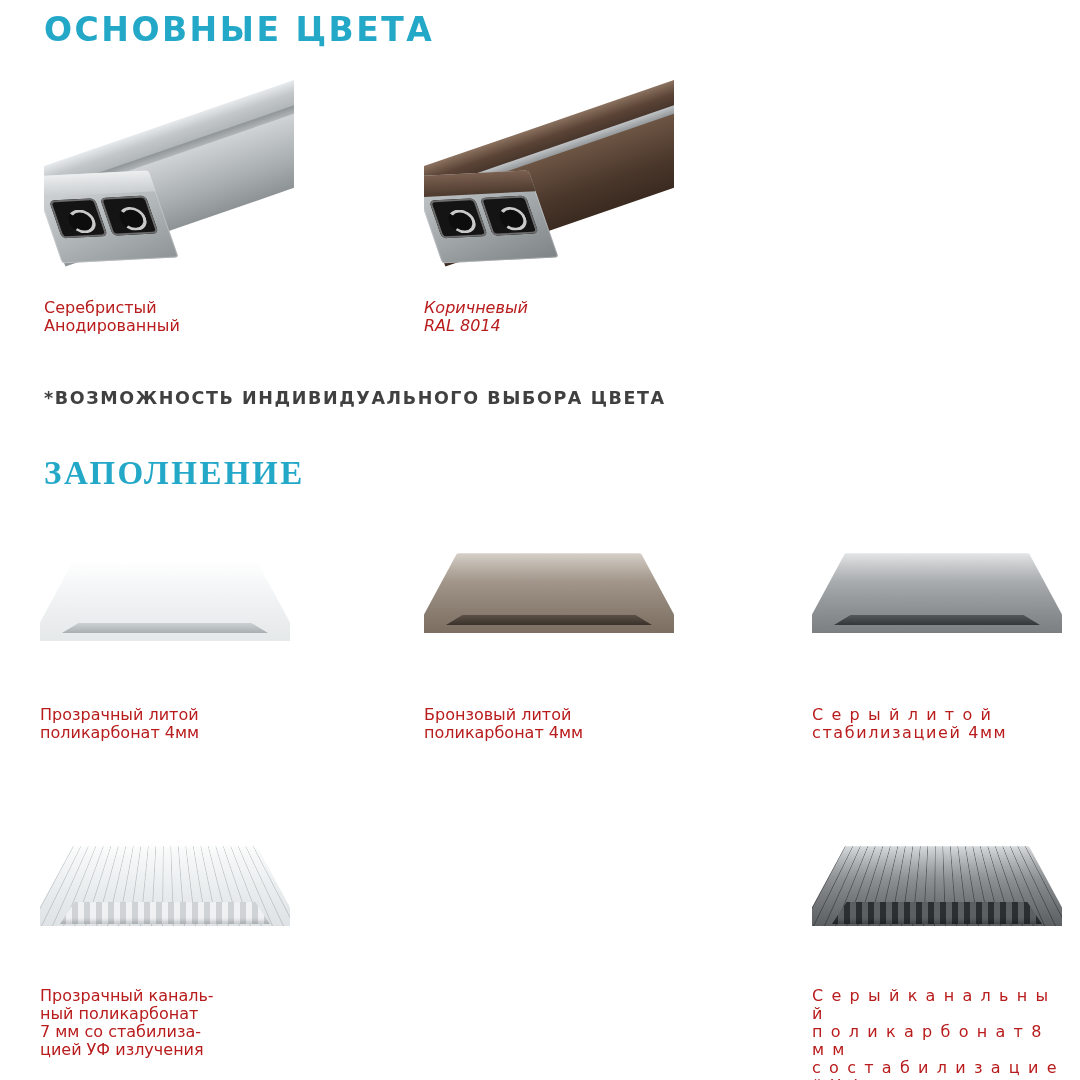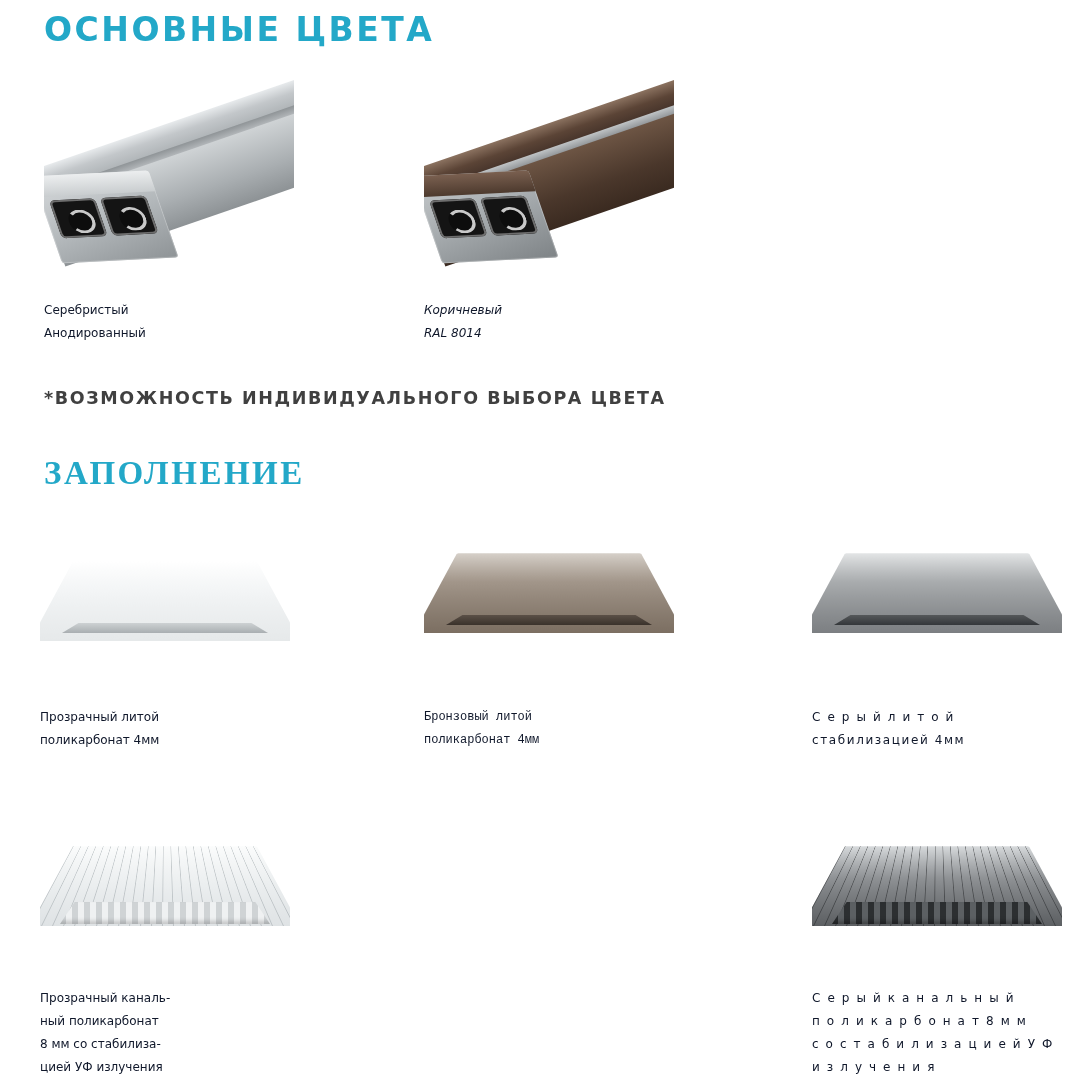--- a/index.html
+++ b/index.html
@@ -45,23 +45,23 @@
     letter-spacing: 1.6px;
     color: #404040;
     text-transform: uppercase;
     white-space: nowrap;
   }
 
   
   .item { position: absolute; }
   .caption {
     font-family: "DejaVu Sans", sans-serif;
-    font-size: 12px;
-    line-height: 23px;
-    color: #0f172a;
+    font-size: 16px;
+    line-height: 18px;
+    color: #b91c1c;
     white-space: pre-line;
   }
   .caption.sp { letter-spacing: 1.6px; }
 
   
   .profile-img {
     position: relative;
     width: 250px;
     height: 215px;
     overflow: hidden;
@@ -224,42 +224,42 @@
     </div>
     <div class="caption" style="margin-top:26px;">Прозрачный литой
 поликарбонат 4мм</div>
   </div>
 
   <div class="item" style="left:424px; top:497px;">
     <div class="sheet-img">
       <div class="sheet-top" style="background:linear-gradient(180deg,#d6d0c9 0%,#a2968a 45%,#7c6f62 100%);"></div>
       <div class="sheet-edge" style="background:linear-gradient(180deg,#5b5047,#3a322b);"></div>
     </div>
-    <div class="caption" style="margin-top:34px;font-family:Liberation Mono, monospace;">Бронзовый литой
+    <div class="caption" style="margin-top:34px;">Бронзовый литой
 поликарбонат 4мм</div>
   </div>
 
   <div class="item" style="left:812px; top:497px;">
     <div class="sheet-img">
       <div class="sheet-top" style="background:linear-gradient(180deg,#e3e5e6 0%,#a9acae 45%,#7c7f82 100%);"></div>
       <div class="sheet-edge" style="background:linear-gradient(180deg,#55585a,#34373a);"></div>
     </div>
     <div class="caption sp" style="margin-top:34px;">С е р ы й   л и т о й
 стабилизацией 4мм</div>
   </div>
 
   <div class="item" style="left:40px; top:790px;">
     <div class="sheet-img">
       <div class="sheet-top" style="background:linear-gradient(180deg,#fbfcfc 0%,#eceff0 55%,#dfe3e5 100%);"></div>
       <div class="ribs" style="background:repeating-linear-gradient(90deg, rgba(160,168,172,.55) 0 1px, rgba(255,255,255,0) 1px 11px);"></div>
       <div class="ribs-edge" style="background:repeating-linear-gradient(90deg,#cfd3d5 0 6px,#eff1f2 6px 12px); box-shadow: inset 0 -3px 4px rgba(0,0,0,.18);"></div>
     </div>
     <div class="caption" style="margin-top:22px;">Прозрачный каналь-
 ный  поликарбонат
-8 мм со стабилиза-
+7 мм со стабилиза-
 цией УФ излучения</div>
   </div>
 
 
   <div class="item" style="left:812px; top:790px;">
     <div class="sheet-img">
       <div class="sheet-top" style="background:linear-gradient(180deg,#d7dadc 0%,#8e9194 50%,#5d6063 100%);"></div>
       <div class="ribs" style="background:repeating-linear-gradient(90deg, rgba(25,27,29,.48) 0 1px, rgba(255,255,255,0) 1px 11px);"></div>
       <div class="ribs-edge" style="background:repeating-linear-gradient(90deg,#2c2f31 0 6px,#5c6063 6px 12px); box-shadow: inset 0 -3px 4px rgba(0,0,0,.3);"></div>
     </div>

